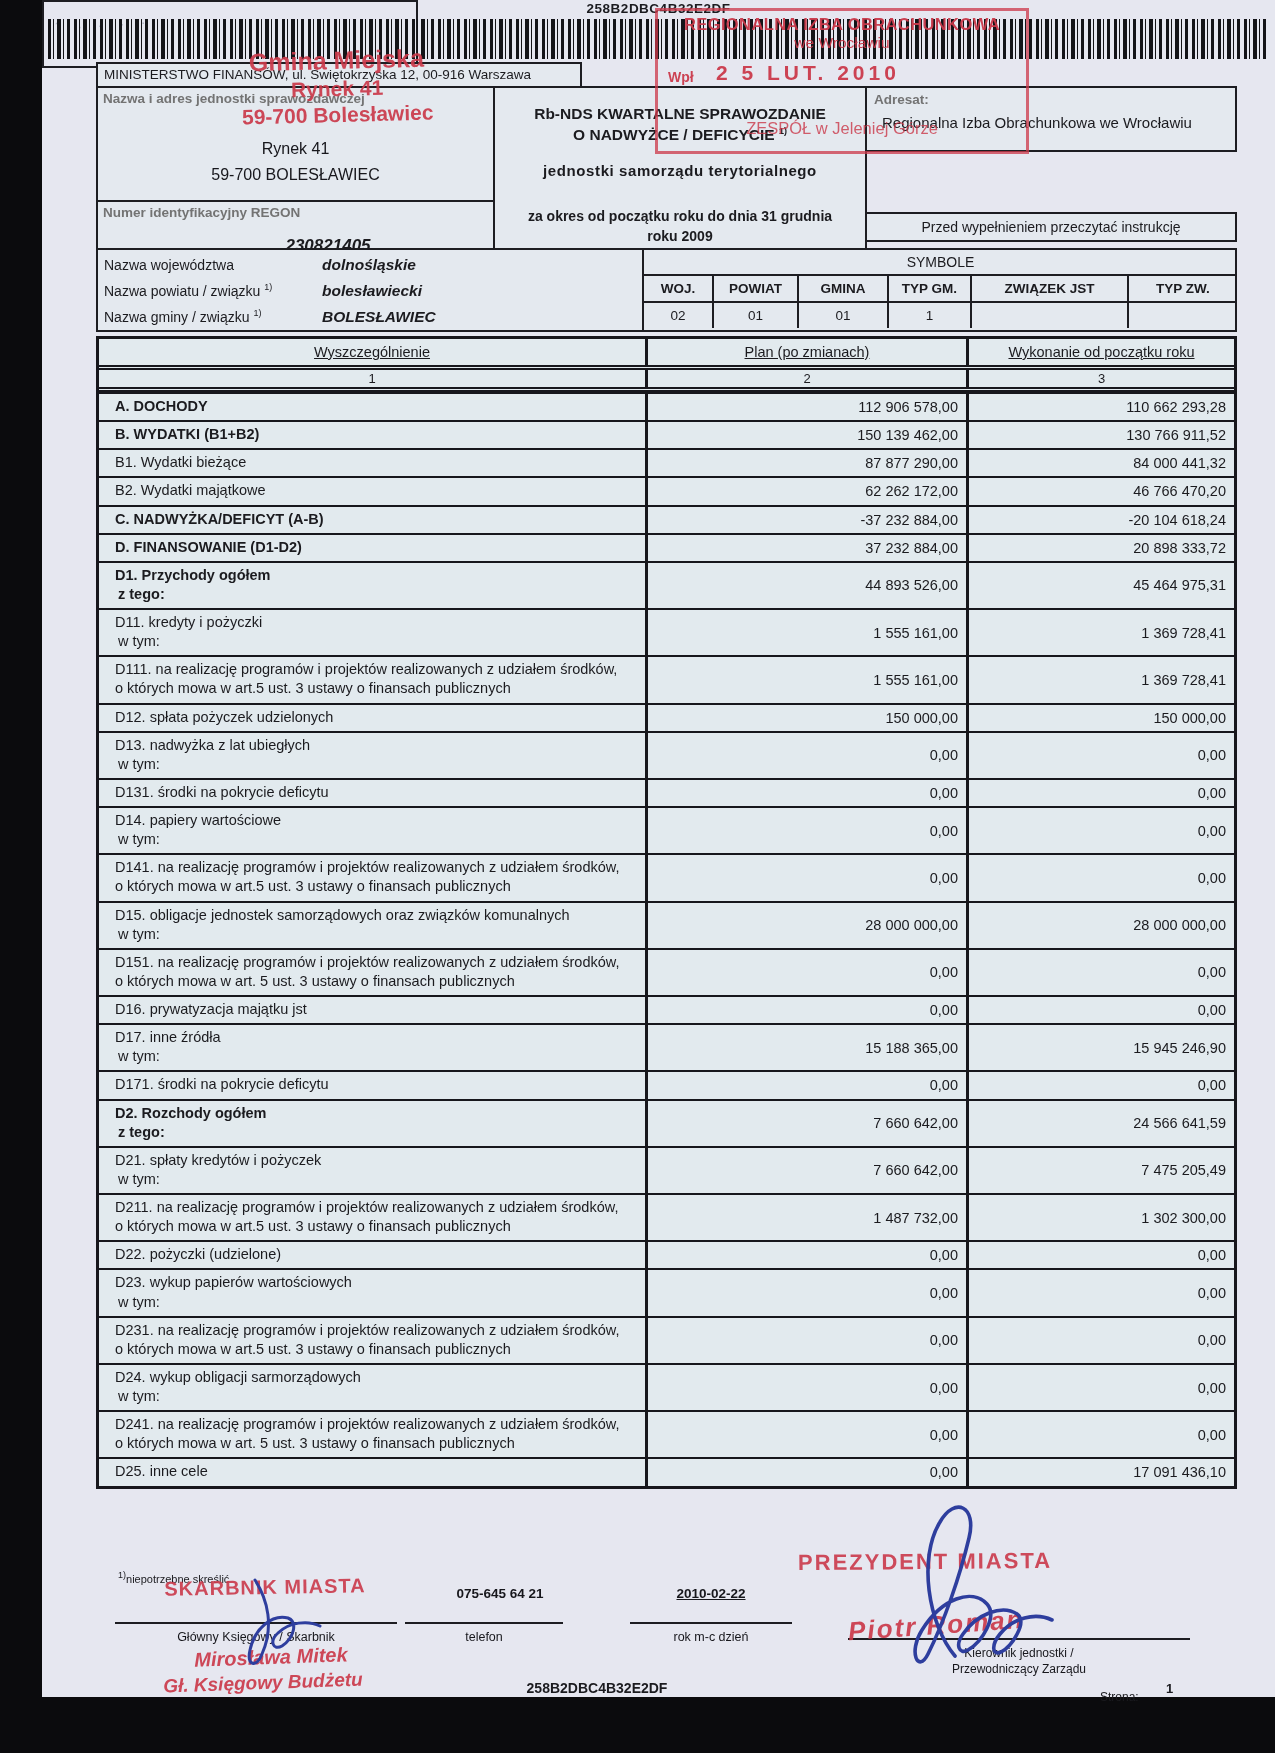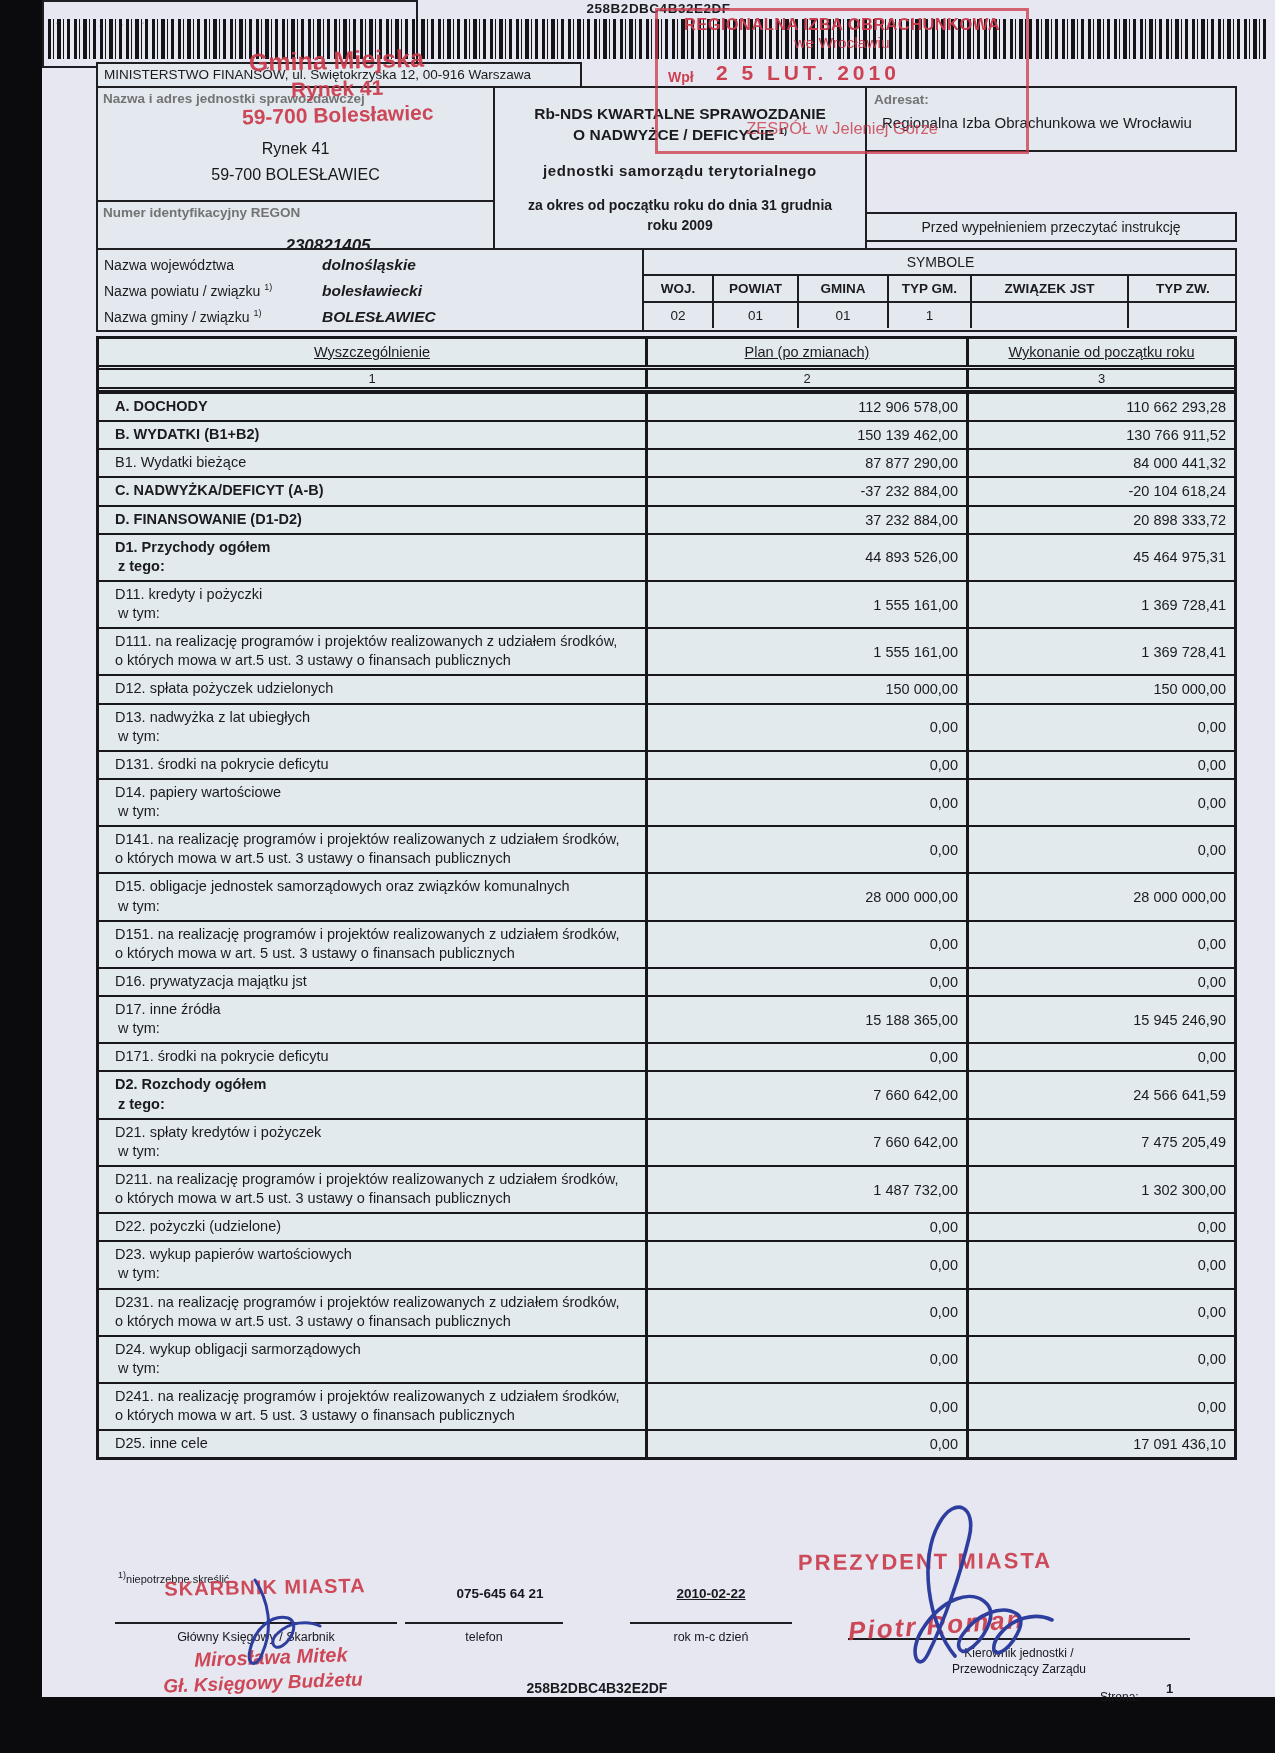--- a/index.html
+++ b/index.html
@@ -15,21 +15,21 @@
 
   
   .ministry{left:54px;top:62px;width:486px;height:26px;padding:3px 6px;font-size:13.5px;white-space:nowrap;overflow:hidden;}
   .unitbox{left:54px;top:86px;width:399px;height:116px;padding:3px 5px;}
   .unit-typed{position:absolute;left:0;width:100%;text-align:center;font-size:16px;color:#17171c;}
   .regonbox{left:54px;top:200px;width:464px;height:50px;padding:3px 5px;}
   .regon-val{position:absolute;left:0;top:34px;width:100%;text-align:center;font-weight:bold;font-style:italic;font-size:17px;}
   .titleblock{left:451px;top:86px;width:374px;height:164px;text-align:center;padding-top:16px;}
   .t1{font-weight:bold;font-size:15.5px;line-height:1.35;}
   .t2{font-weight:bold;font-size:15px;letter-spacing:.6px;margin-top:16px;}
-  .t3{font-weight:bold;font-size:14px;margin-top:17px;line-height:1.4;}
+  .t3{font-weight:bold;font-size:14px;margin-top:28px;line-height:1.4;}
   .adresat{left:823px;top:86px;width:372px;height:66px;padding:4px 7px;}
   .adresat-val{position:absolute;left:15px;top:26px;font-size:15px;}
   .barcodebox{left:823px;top:150px;width:372px;height:64px;border:2px solid #1d1d22;}
   .bc-code{position:absolute;left:0;top:1px;width:100%;text-align:center;font-weight:bold;font-size:13.5px;letter-spacing:.5px;}
   .bc-bars{position:absolute;left:6px;right:6px;top:19px;height:40px;
     background:repeating-linear-gradient(90deg,#141418 0 3px,transparent 3px 5px,#141418 5px 6px,transparent 6px 9px,#141418 9px 13px,transparent 13px 15px,#141418 15px 16px,transparent 16px 19px,#141418 19px 22px,transparent 22px 26px);}
   .instruction{left:823px;top:212px;width:372px;height:30px;text-align:center;padding-top:5px;font-size:14px;}
 
   
   .regionblock{left:54px;top:248px;width:1141px;height:84px;}
@@ -197,20 +197,29 @@
         </div>
         <div class="trow">
           <div class="cell c1"><span class="lbl">B1. Wydatki bieżące</span></div>
           <div class="cell v c2">
             <span>87 877 290,00</span>
           </div>
           <div class="cell v c3">
             <span>84 000 441,32</span>
           </div>
         </div>
+        <div class="trow">
+          <div class="cell c1"><span class="lbl">B2. Wydatki majątkowe</span></div>
+          <div class="cell v c2">
+            <span>62 262 172,00</span>
+          </div>
+          <div class="cell v c3">
+            <span>46 766 470,20</span>
+          </div>
+        </div>
         <div class="trow bold">
           <div class="cell c1"><span class="lbl">C. NADWYŻKA/DEFICYT (A-B)</span></div>
           <div class="cell v c2">
             <span>-37 232 884,00</span>
           </div>
           <div class="cell v c3">
             <span>-20 104 618,24</span>
           </div>
         </div>
         <div class="trow bold">

